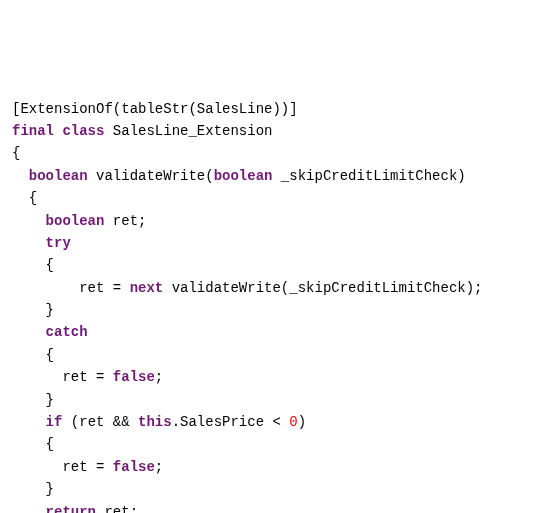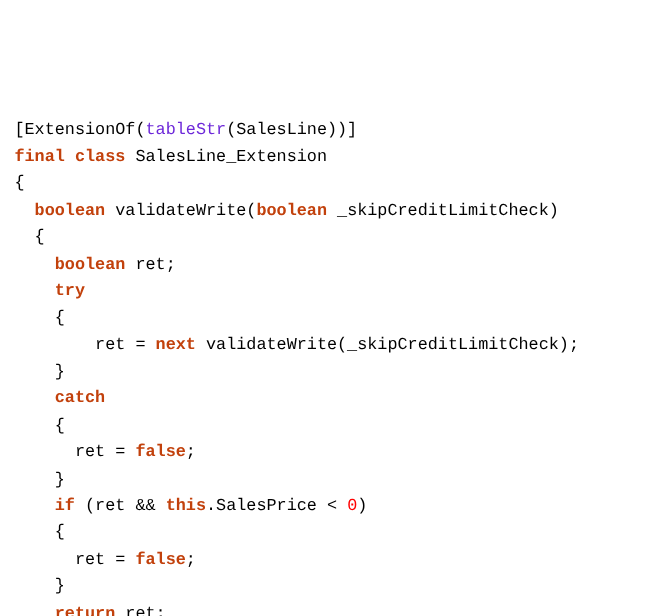--- a/index.html
+++ b/index.html
@@ -13,25 +13,25 @@
       font-size: 14px;
       line-height: 1.6;
       padding: 8px 12px;
       white-space: pre;
       color: #000000;
     }
     .code-line {
       display: block;
     }
     .kw-blue {
-      color: #c2410c;
+      color: #701a75;
       font-weight: bold;
     }
     .kw-teal {
-      color: #6d28d9;
+      color: #000000;
     }
     .text-black {
       color: #000000;
     }
     .num-red {
       color: #ff0000;
     }
   </style>
 </head>
 <body>

